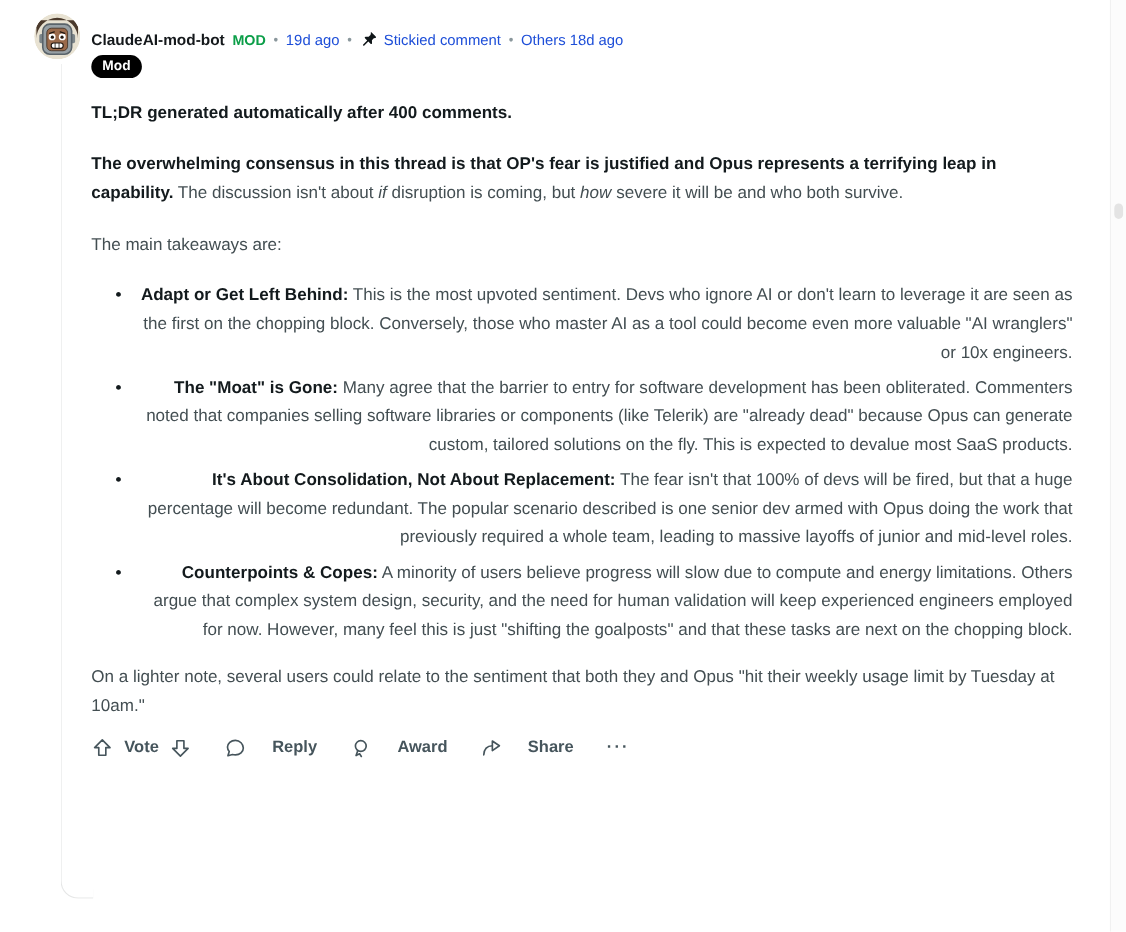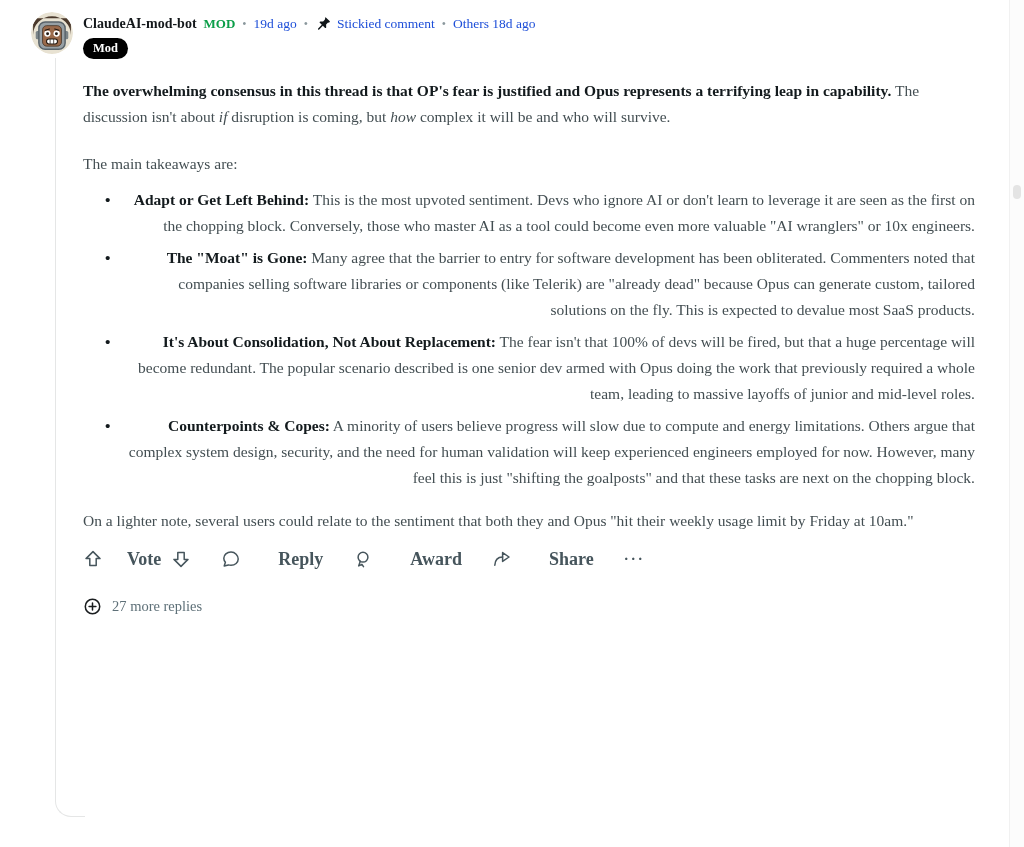--- a/index.html
+++ b/index.html
@@ -16,21 +16,21 @@
     position:absolute; left:55px; top:58px; width:30px; height:759px;
     border-left:1px solid #e5e6e6; border-bottom:1px solid #e5e6e6;
     border-bottom-left-radius:16px;
   }
 
   .avatar {
     position:absolute; left:31px; top:12px; width:42px; height:42px;
     border-radius:50%; overflow:hidden; cursor:pointer;
   }
 
-  .main { position:absolute; left:83px; top:14px; width:892px;font-family:Liberation Serif, serif; }
+  .main { position:absolute; left:83px; top:26px; width:892px; }
 
   .header-row { display:flex; align-items:center; gap:7px; height:20px; font-size:13.5px; color:#68777d; white-space:nowrap; }
   .username { font-weight:700; font-size:14px; color:#14181b; cursor:pointer; }
   .mod-tag  { font-weight:700; font-size:13px; color:#0b9e48; cursor:pointer; }
   .meta-dot { color:#8a979c; font-size:12px; }
   .meta     { color:#1d4ed8; }
   .pin-icon { display:inline-flex; width:16px; height:16px; margin-right:-1px; }
   .pin-icon svg { width:16px; height:16px; fill:#101619; }
 
   .flair-row { margin-top:4px; height:21px; display:flex; }
@@ -45,21 +45,21 @@
   .i { font-style:italic; }
 
   ul.takeaways { list-style:none; margin:0 0 17px; padding-left:22px; }
   ul.takeaways li { position:relative; margin-bottom:6px; padding-left:18px;text-align:right; }
   ul.takeaways li::before {
     content:"•"; position:absolute; left:0; top:0; color:#131a1d; font-weight:700;
   }
 
   .actions { display:flex; align-items:center; gap:30px; margin-top:12px; height:26px; color:#46555c; }
   .action  { display:flex; align-items:center; gap:23px; cursor:pointer; }
-  .action-label { font-size:18px; font-weight:600; color:#46555c;margin-left:14px; }
+  .action-label { font-size:15px; font-weight:600; color:#46555c; }
   .aicon { display:inline-flex; width:20px; height:20px; }
   .aicon svg { width:20px; height:20px; stroke:#46555c; fill:none; stroke-width:1.5; stroke-linejoin:round; stroke-linecap:round; }
   .vote-group { display:flex; align-items:center; gap:10px; }
   .overflow-dots { font-size:15px; font-weight:700; color:#46555c; letter-spacing:2px; cursor:pointer; }
 
   .more-replies { display:flex; align-items:center; gap:10px; margin-top:21px; cursor:pointer; }
   .plus-icon { display:inline-flex; width:19px; height:19px; }
   .plus-icon svg { width:19px; height:19px; }
   .more-replies-label { font-size:14.5px; color:#5e7078; }
 
@@ -116,33 +116,34 @@
       <span class="meta-dot">•</span>
       <span class="meta">Others 18d ago</span>
     </div>
 
     <div class="flair-row">
       <span class="flair">Mod</span>
     </div>
 
     <div class="content">
 
+      <p class="b">TL;DR generated automatically after 400 comments.</p>
 
-      <p><span class="b">The overwhelming consensus in this thread is that OP's fear is justified and Opus represents a terrifying leap in capability.</span><span> The discussion isn't about </span><span class="i">if</span><span> disruption is coming, but </span><span class="i">how</span><span> complex it will be and who will survive.</span></p>
+      <p><span class="b">The overwhelming consensus in this thread is that OP's fear is justified and Opus represents a terrifying leap in capability.</span><span> The discussion isn't about </span><span class="i">if</span><span> disruption is coming, but </span><span class="i">how</span><span> severe it will be and who both survive.</span></p>
 
-      <p style="margin-bottom:10px">The main takeaways are:</p>
+      <p style="margin-bottom:20px">The main takeaways are:</p>
 
       <ul class="takeaways">
         <li><span class="b">Adapt or Get Left Behind:</span><span> This is the most upvoted sentiment. Devs who ignore AI or don't learn to leverage it are seen as the first on the chopping block. Conversely, those who master AI as a tool could become even more valuable "AI wranglers" or 10x engineers.</span></li>
         <li><span class="b">The "Moat" is Gone:</span><span> Many agree that the barrier to entry for software development has been obliterated. Commenters noted that companies selling software libraries or components (like Telerik) are "already dead" because Opus can generate custom, tailored solutions on the fly. This is expected to devalue most SaaS products.</span></li>
         <li><span class="b">It's About Consolidation, Not About Replacement:</span><span> The fear isn't that 100% of devs will be fired, but that a huge percentage will become redundant. The popular scenario described is one senior dev armed with Opus doing the work that previously required a whole team, leading to massive layoffs of junior and mid-level roles.</span></li>
         <li><span class="b">Counterpoints &amp; Copes:</span><span> A minority of users believe progress will slow due to compute and energy limitations. Others argue that complex system design, security, and the need for human validation will keep experienced engineers employed for now. However, many feel this is just "shifting the goalposts" and that these tasks are next on the chopping block.</span></li>
       </ul>
 
-      <p style="margin-bottom:0">On a lighter note, several users could relate to the sentiment that both they and Opus "hit their weekly usage limit by Friday at 10am."</p>
+      <p style="margin-bottom:0">On a lighter note, several users could relate to the sentiment that both they and Opus "hit their weekly usage limit by Tuesday at 10am."</p>
 
       <div class="actions">
         <div class="vote-group">
           <span class="aicon">
             <svg viewBox="0 0 20 20">
                 <path d="M10 2.6 L17 9.6 H13.2 V16.6 H6.8 V9.6 H3 Z"></path>
               </svg>
           </span>
           <span class="action-label">Vote</span>
           <span class="aicon" style="transform:rotate(180deg)">
@@ -173,29 +174,20 @@
             <svg viewBox="0 0 20 20">
                 <path d="M2.8 16.2 C3.1 10.8 6 8.1 10.6 8"></path>
                 <path d="M10.6 3.6 L17 8 L10.6 12.4 Z"></path>
               </svg>
           </span>
           <span class="action-label">Share</span>
         </div>
         <span class="overflow-dots">···</span>
       </div>
 
-      <div class="more-replies">
-        <span class="plus-icon">
-          <svg viewBox="0 0 20 20">
-              <circle cx="10" cy="10" r="7.6" fill="none" stroke="#1a1d1f" stroke-width="1.6"></circle>
-              <path d="M10 6.4 v7.2 M6.4 10 h7.2" stroke="#1a1d1f" stroke-width="1.6" stroke-linecap="round"></path>
-            </svg>
-        </span>
-        <span class="more-replies-label">27 more replies</span>
-      </div>
 
     </div>
   </div>
 
   <div class="scroll-strip">
     <div class="scroll-thumb"></div>
   </div>
 
 </div>
 

